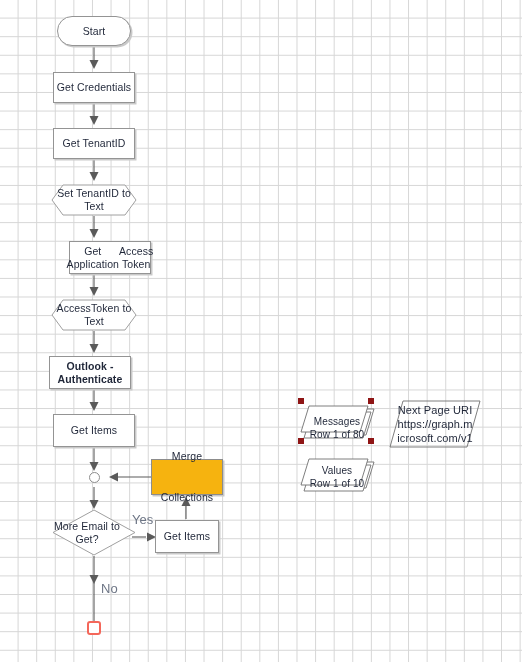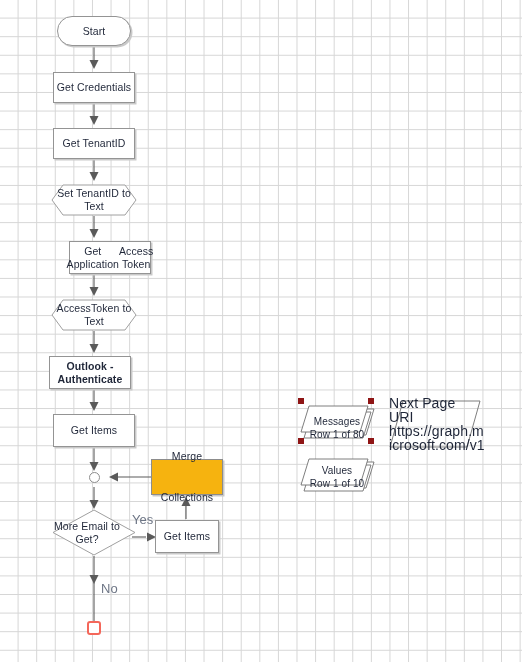--- a/index.html
+++ b/index.html
@@ -147,22 +147,22 @@
     z-index: 9;
   }
 
   
   .annot { background: transparent; border: 0; box-shadow: none; }
   .annot svg { position: absolute; left: 0; top: 0; }
   .annot .annottext {
     position: relative;
     z-index: 2;
     width: 100%;
-    text-align: left;
-    font-size: 14px;
+    text-align: center;
+    font-size: 11px;
     line-height: 14px;
     color: #1f2638;
   }
 </style>
 </head>
 <body>
 
 <div id="canvas">
 
   <svg id="wires" viewBox="0 0 522 662" width="522" height="662">

